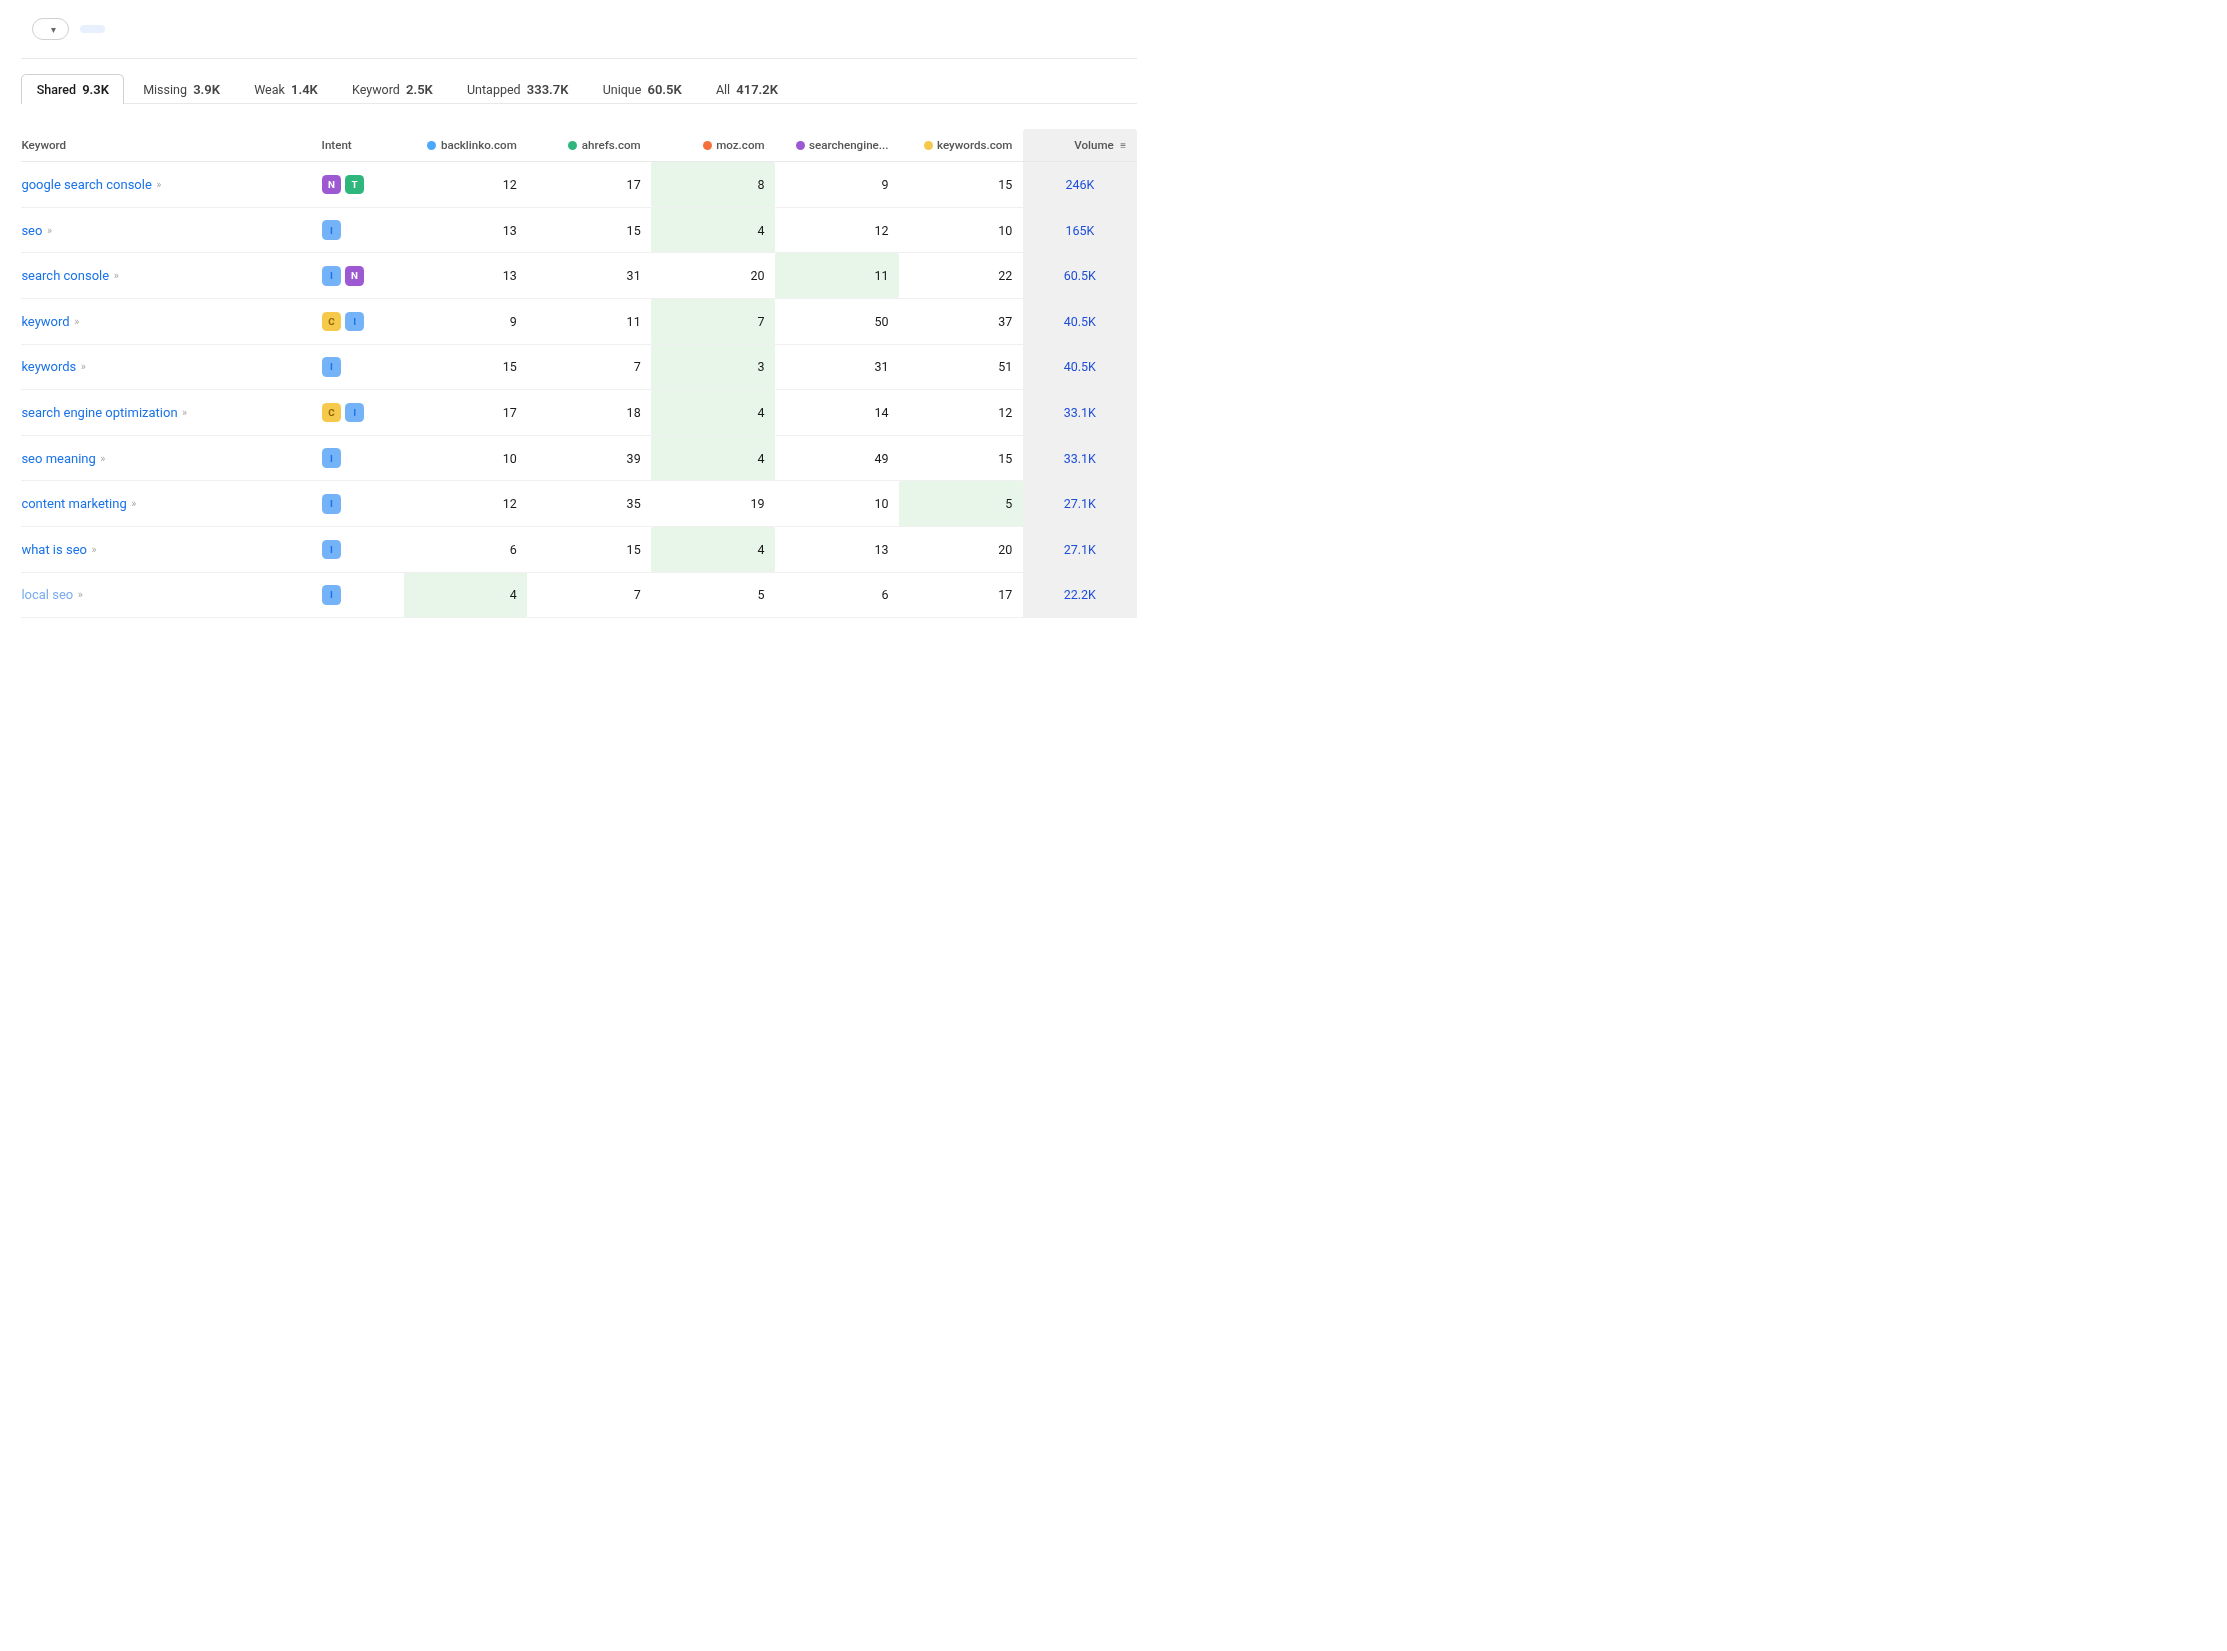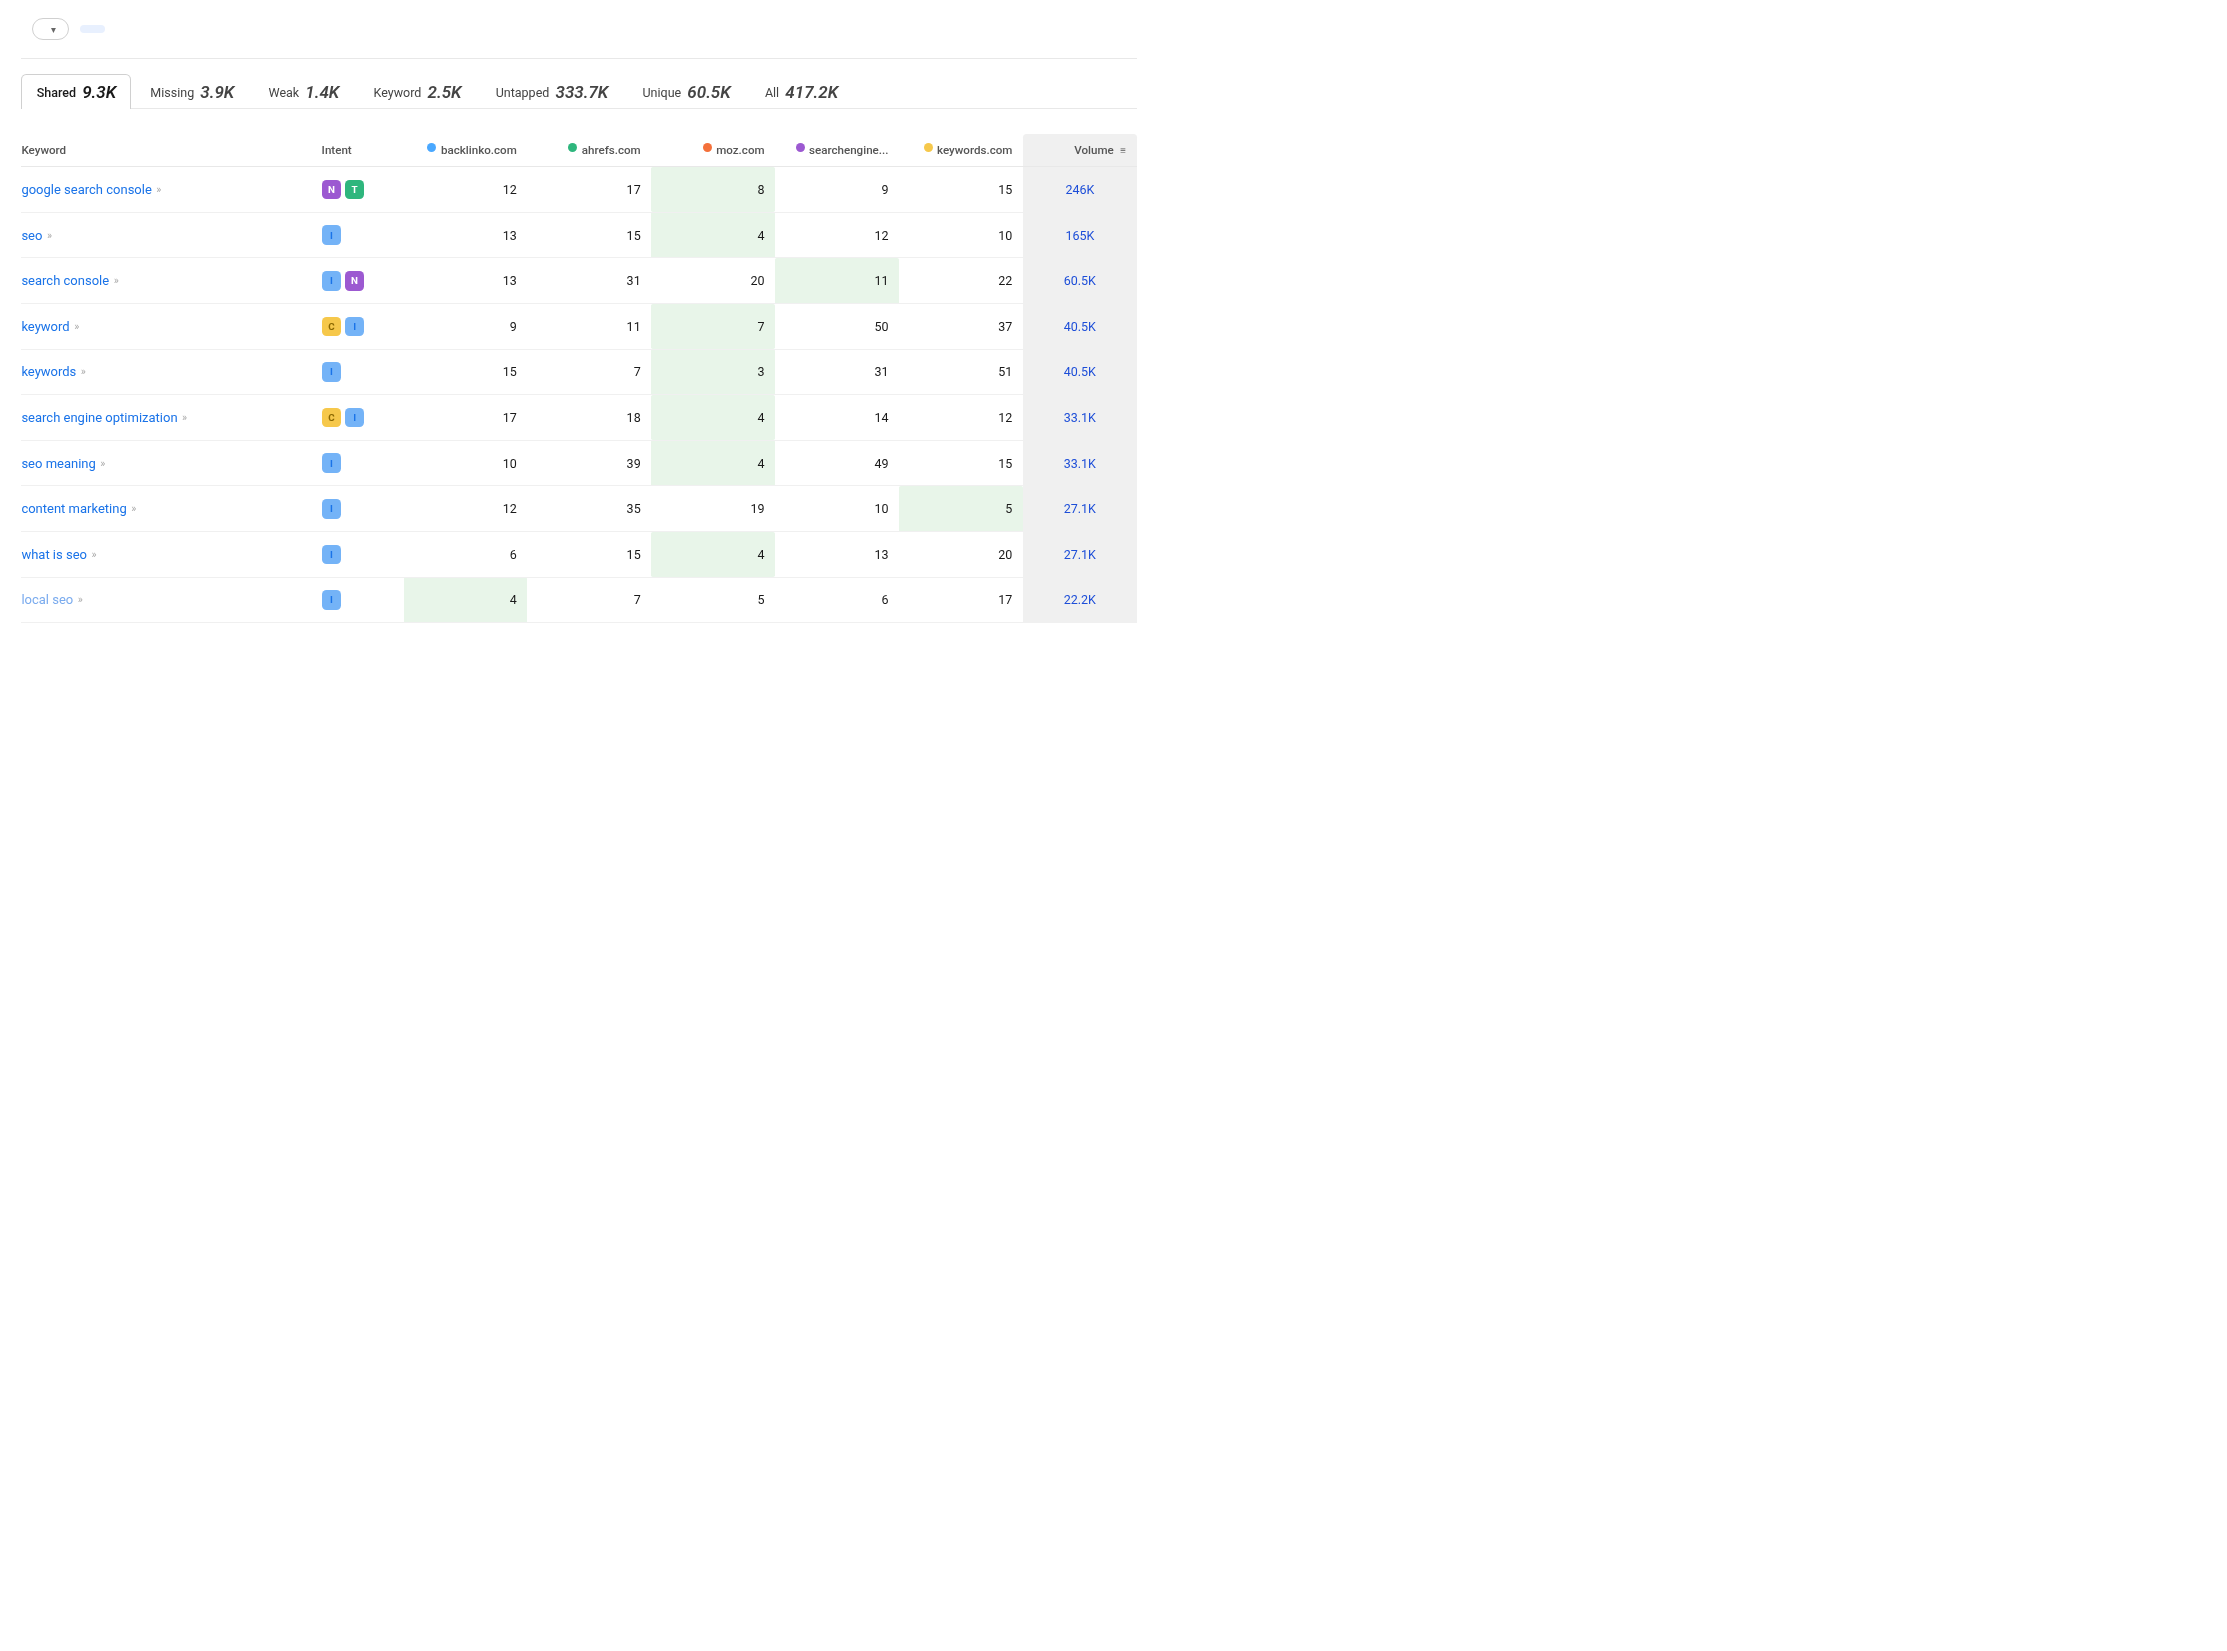--- a/index.html
+++ b/index.html
@@ -74,22 +74,21 @@
       margin-bottom: -0.9px;
     }
     .filter-tab.active {
       border-color: #d0d0d0;
       background: #fff;
       color: #1a1a1a;
       font-weight: 500;
     }
     .filter-tab .count {
       font-weight: 600;
-      font-size: 17px;
-      font-style: italic;
+      font-size: 13px;
     }
     .filter-tab.active .count {
       color: #1a1a1a;
     }
 
     
     .table-container {
       width: 100%;
       overflow: visible;
     }
@@ -119,21 +118,21 @@
     thead tr th.intent-header {
       text-align: left;
     }
     thead tr th.volume-header {
       background: #f0f0f0;
       border-radius: 3.6px 3.6px 0 0;
     }
 
     .site-header-content {
       display: flex;
-      align-items: flex-start;
+      align-items: center;
       justify-content: flex-end;
       gap: 4.5px;
     }
     .site-dot {
       width: 9px;
       height: 9px;
       border-radius: 50%;
       display: inline-block;
       flex-shrink: 0;
     }

